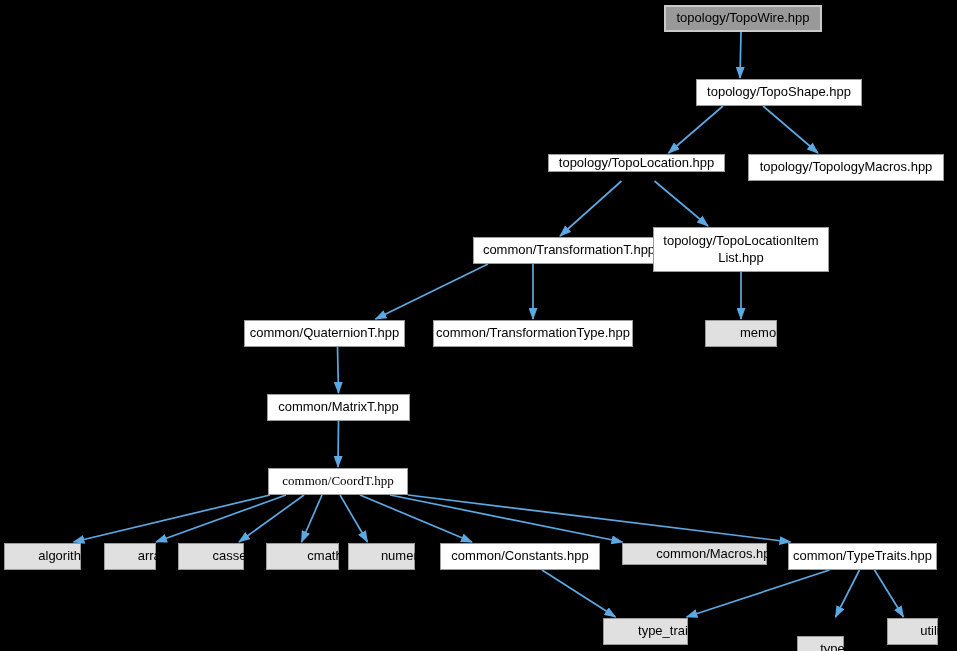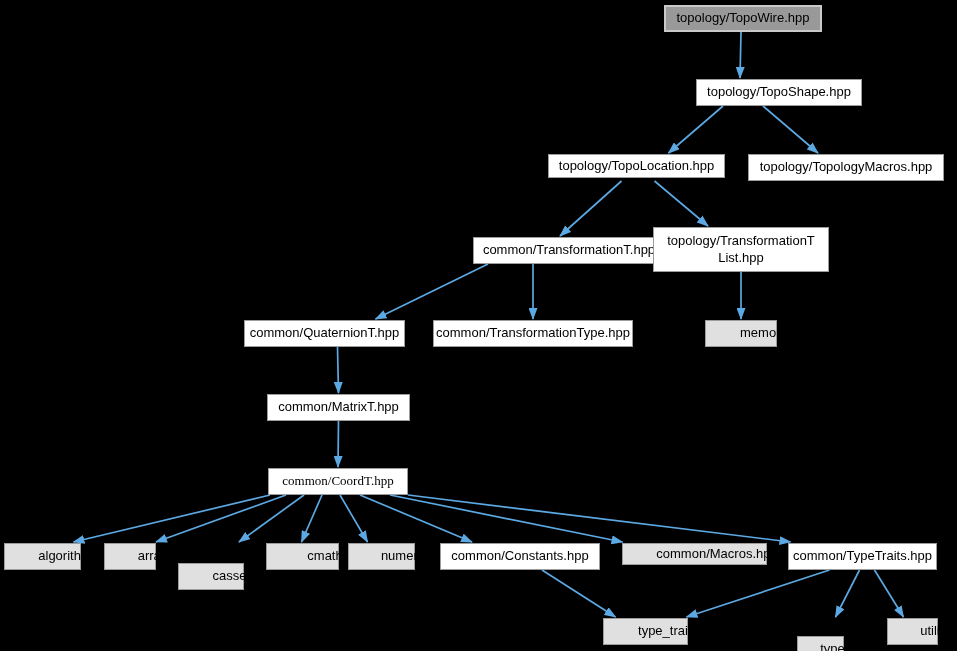--- a/index.html
+++ b/index.html
@@ -55,33 +55,33 @@
       <line x1="360" y1="495" x2="472" y2="542" marker-end="url(#arrowhead)"></line>
       <line x1="390" y1="495" x2="622.5" y2="542" marker-end="url(#arrowhead)"></line>
       <line x1="408" y1="495" x2="790.5" y2="542" marker-end="url(#arrowhead)"></line>
       <line x1="542" y1="570" x2="615.5" y2="617" marker-end="url(#arrowhead)"></line>
       <line x1="829.5" y1="570" x2="686.5" y2="617" marker-end="url(#arrowhead)"></line>
       <line x1="859.5" y1="570" x2="835.5" y2="617" marker-end="url(#arrowhead)"></line>
       <line x1="874.5" y1="570" x2="903.5" y2="617" marker-end="url(#arrowhead)"></line>
     </svg>
 <div class="node main" style="left: 664px; top: 5px; width: 158px; height: 27px;">topology/TopoWire.hpp</div>
     <div class="node linked" style="left: 648px; top: 79px; width: 166px; height: 27px; margin-left: 48px;">topology/TopoShape.hpp</div>
-    <div class="node linked" style="left: 548px; top: 154px; width: 177px; height: 24px;">topology/TopoLocation.hpp</div>
+    <div class="node linked" style="left: 548px; top: 154px; width: 177px; height: 18px;">topology/TopoLocation.hpp</div>
     <div class="node linked" style="left: 748px; top: 154px; width: 196px; height: 27px;">topology/TopologyMacros.hpp</div>
     <div class="node linked" style="left: 437px; top: 237px; width: 192px; height: 27px; margin-left: 36px;">common/TransformationT.hpp</div>
-    <div class="node linked" style="left: 653px; top: 227px; width: 176px; height: 45px;">topology/TransformationT
+    <div class="node linked" style="left: 653px; top: 227px; width: 176px; height: 45px;">topology/TopoLocationItem
 List.hpp</div>
     <div class="node linked" style="left: 244px; top: 320px; width: 161px; height: 27px;">common/QuaternionT.hpp</div>
     <div class="node linked" style="left: 433px; top: 320px; width: 200px; height: 27px;">common/TransformationType.hpp</div>
     <div class="node plain" style="left: 705px; top: 320px; width: 72px; height: 27px;">memory</div>
     <div class="node linked" style="left: 267px; top: 394px; width: 143px; height: 27px;">common/MatrixT.hpp</div>
     <div class="node linked" style="left: 268px; top: 468px; width: 140px; height: 27px; font-family: Liberation Serif, serif;">common/CoordT.hpp</div>
     <div class="node plain" style="left: 4px; top: 543px; width: 77px; height: 27px;">algorithm</div>
     <div class="node plain" style="left: 104px; top: 543px; width: 52px; height: 27px;">array</div>
-    <div class="node plain" style="left: 178px; top: 543px; width: 66px; height: 27px; margin-top: 20px;">cassert</div>
+    <div class="node plain" style="left: 178px; top: 543px; width: 66px; height: 27px;">cassert</div>
     <div class="node plain" style="left: 266px; top: 543px; width: 73px; height: 27px;">cmath</div>
     <div class="node plain" style="left: 348px; top: 543px; width: 67px; height: 27px;">numeric</div>
     <div class="node linked" style="left: 440px; top: 543px; width: 160px; height: 27px;">common/Constants.hpp</div>
     <div class="node plain" style="left: 622px; top: 543px; width: 145px; height: 22px;">common/Macros.hpp</div>
     <div class="node linked" style="left: 788px; top: 543px; width: 149px; height: 27px;">common/TypeTraits.hpp</div>
     <div class="node plain" style="left: 603px; top: 618px; width: 85px; height: 27px;">type_traits</div>
     <div class="node plain" style="left: 797px; top: 636px; width: 45px; height: 27px;">typeinfo</div>
     <div class="node plain" style="left: 887px; top: 618px; width: 51px; height: 27px;">utility</div>
   </div>
 

